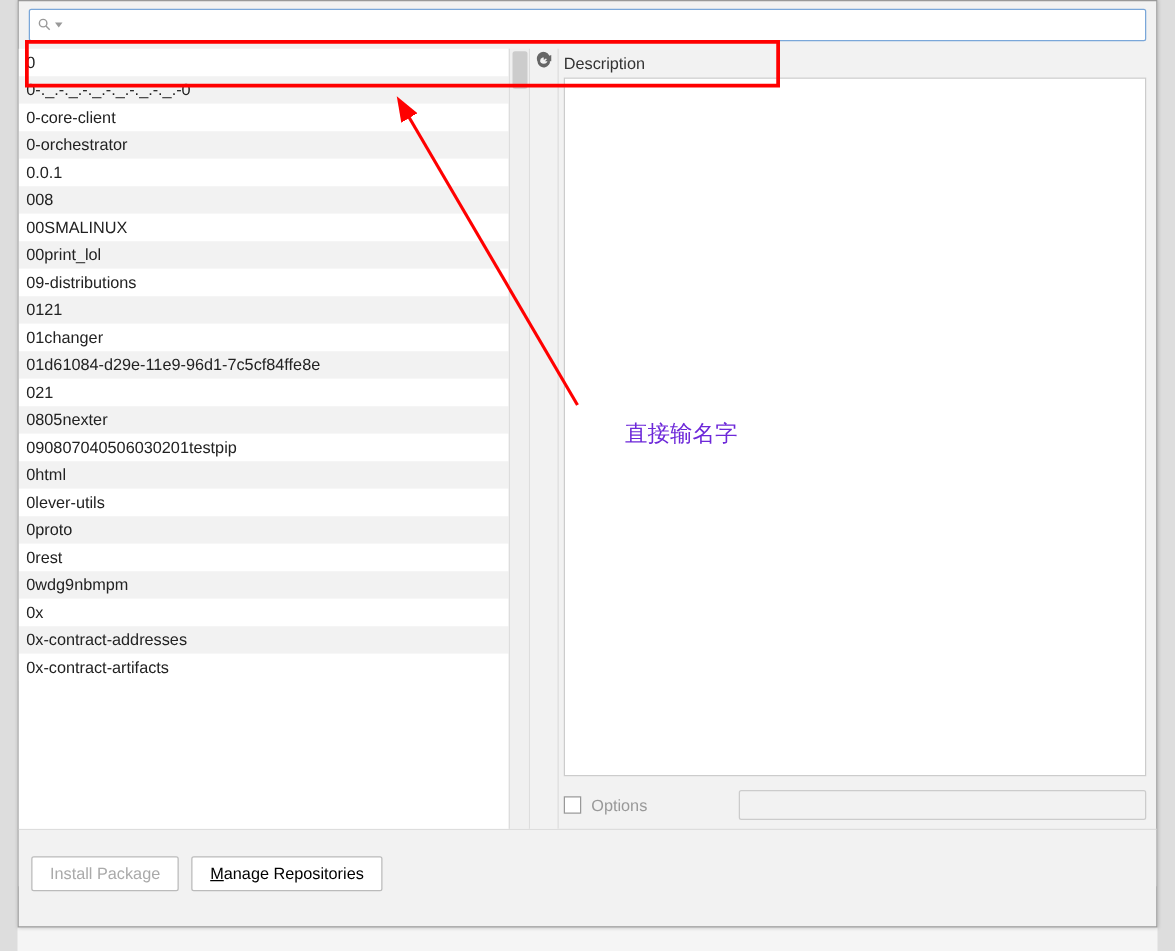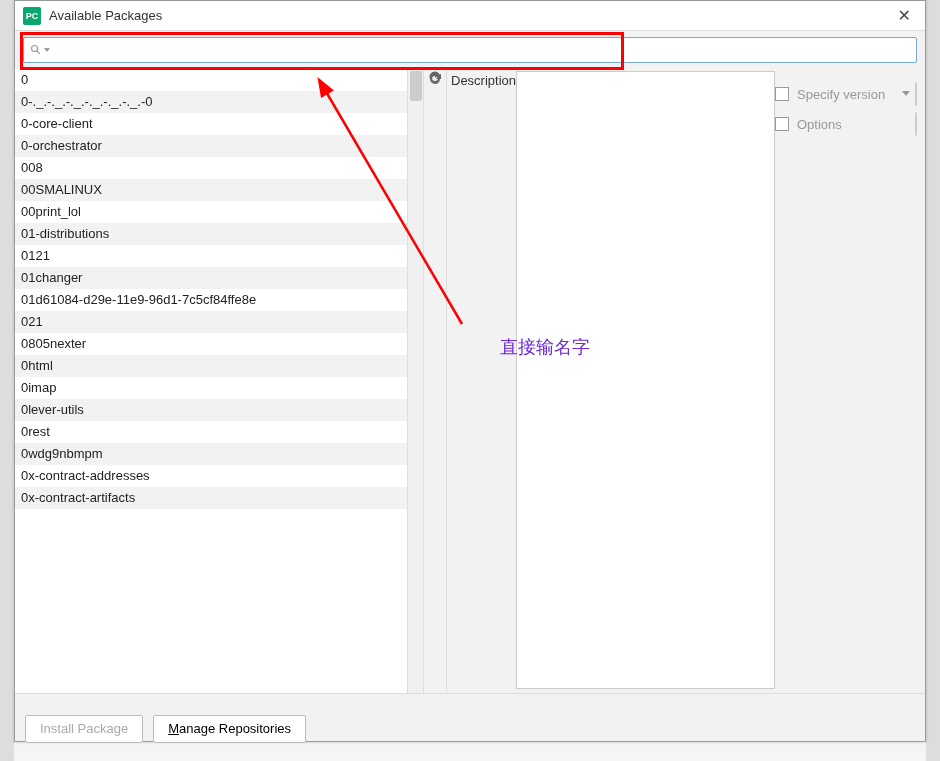--- a/index.html
+++ b/index.html
@@ -18,21 +18,21 @@
 .main { display: flex; height: 624px; }
 .left { width: 408px; position: relative; display: flex; flex-direction: column; }
 .pkg-list { flex: 1; overflow: hidden; background: #fff; }
 .pkg-item { height: 22px; line-height: 22px; padding: 0 6px; font-size: 13px; color: #222; white-space: nowrap; overflow: hidden; }
 .pkg-item:nth-child(even) { background: #f2f2f2; }
 .pkg-item:nth-child(odd) { background: #fff; }
 .left-scroll { width: 16px; background: #f0f0f0; border-left: 1px solid #ddd; position: relative; }
 .scroll-thumb { position: absolute; left: 2px; top: 2px; width: 12px; height: 30px; background: #ccc; border-radius: 2px; }
 .refresh { width: 24px; display: flex; align-items: flex-start; justify-content: center; padding-top: 2px; border-left: 1px solid #ddd; border-right: 1px solid #ddd; background: #f2f2f2; }
 .refresh-icon { font-size: 14px; color: #666; cursor: pointer; }
-.right { flex: 1; display: flex; flex-direction: row; padding: 2px 8px 4px 4px; }
+.right { flex: 1; display: flex; flex-direction: column; padding: 2px 8px 4px 4px; }
 .desc-label { font-size: 13px; color: #333; padding: 2px 0 4px 0; }
 .desc-box { flex: 1; background: #fff; border: 1px solid #ccc; }
 .opts { margin-top: 8px; }
 .opt-row { display: flex; align-items: center; height: 30px; gap: 8px; }
 .chk { width: 14px; height: 14px; border: 1px solid #999; background: #fff; }
 .opt-label { font-size: 13px; color: #999; width: 110px; }
 .opt-field { flex: 1; height: 24px; border: 1px solid #ccc; background: #f2f2f2; border-radius: 2px; position: relative; }
 .opt-dd { position: absolute; right: 6px; top: 8px; width: 0; height: 0; border-left: 4px solid transparent; border-right: 4px solid transparent; border-top: 5px solid #999; }
 .footer { height: 46px; display: flex; align-items: center; padding: 0 10px; gap: 10px; background: #f2f2f2; border-top: 1px solid #ddd; }
 .btn { height: 28px; padding: 0 14px; border: 1px solid #bbb; background: #fff; font-size: 13px; border-radius: 2px; cursor: pointer; margin-top: 24px; }
@@ -43,25 +43,20 @@
 .annot-text { position: absolute; color: #6d28d9; font-size: 18px; pointer-events: none; font-family: "Microsoft YaHei", sans-serif; }
 .bg-stripe { position: absolute; background: #ddd; }
 </style>
 </head>
 <body>
 
 <div class="bg-stripe" style="left:0;top:0;width:14px;height:761px;"></div>
 <div class="bg-stripe" style="left:926px;top:0;width:14px;height:761px;"></div>
 
 <div class="window">
-  <div class="titlebar">
-    <div class="app-icon">PC</div>
-    <div class="title-text">Available Packages</div>
-    <div class="close-x">✕</div>
-  </div>
 
   <div class="search-row">
     <div class="search-field">
       <span class="search-icon">
         <svg viewBox="0 0 16 16">
             <circle cx="6" cy="6" r="4" fill="none" stroke="#999" stroke-width="1.5"></circle>
             <line x1="9" y1="9" x2="13" y2="13" stroke="#999" stroke-width="1.5"></line>
           </svg>
       </span>
       <span class="caret"></span>
@@ -69,34 +64,37 @@
     </div>
   </div>
 
   <div class="main">
     <div class="left" style="flex-direction:row;">
       <div class="pkg-list" id="pkg-list">
           <div class="pkg-item">0</div>
           <div class="pkg-item">0-._.-._.-._.-._.-._.-._.-0</div>
           <div class="pkg-item">0-core-client</div>
           <div class="pkg-item">0-orchestrator</div>
+          <div class="pkg-item">0.0.1</div>
           <div class="pkg-item">008</div>
           <div class="pkg-item">00SMALINUX</div>
           <div class="pkg-item">00print_lol</div>
-          <div class="pkg-item">01-distributions</div>
+          <div class="pkg-item">09-distributions</div>
           <div class="pkg-item">0121</div>
           <div class="pkg-item">01changer</div>
           <div class="pkg-item">01d61084-d29e-11e9-96d1-7c5cf84ffe8e</div>
           <div class="pkg-item">021</div>
           <div class="pkg-item">0805nexter</div>
+          <div class="pkg-item">090807040506030201testpip</div>
           <div class="pkg-item">0html</div>
-          <div class="pkg-item">0imap</div>
           <div class="pkg-item">0lever-utils</div>
+          <div class="pkg-item">0proto</div>
           <div class="pkg-item">0rest</div>
           <div class="pkg-item">0wdg9nbmpm</div>
+          <div class="pkg-item">0x</div>
           <div class="pkg-item">0x-contract-addresses</div>
           <div class="pkg-item">0x-contract-artifacts</div>
         </div>
       <div class="left-scroll">
         <div class="scroll-thumb"></div>
       </div>
     </div>
 
     <div class="refresh">
       <span class="refresh-icon">
@@ -104,27 +102,20 @@
             <path d="M8 3a5 5 0 1 0 4.9 4H11a3 3 0 1 1-3-3V1l4 3-4 3V5a3 3 0 0 0 0 0z" fill="#666"></path>
             <path d="M12.5 3.5A5 5 0 0 0 3 8h2a3 3 0 0 1 5.5-1.7L9 8h5V3l-1.5 0.5z" fill="#666"></path>
           </svg>
       </span>
     </div>
 
     <div class="right">
       <div class="desc-label">Description</div>
       <div class="desc-box"></div>
       <div class="opts">
-        <div class="opt-row">
-          <div class="chk"></div>
-          <div class="opt-label">Specify version</div>
-          <div class="opt-field">
-              <div class="opt-dd"></div>
-            </div>
-        </div>
         <div class="opt-row">
           <div class="chk"></div>
           <div class="opt-label">Options</div>
           <div class="opt-field"></div>
         </div>
       </div>
     </div>
   </div>
 
   <div class="footer">

